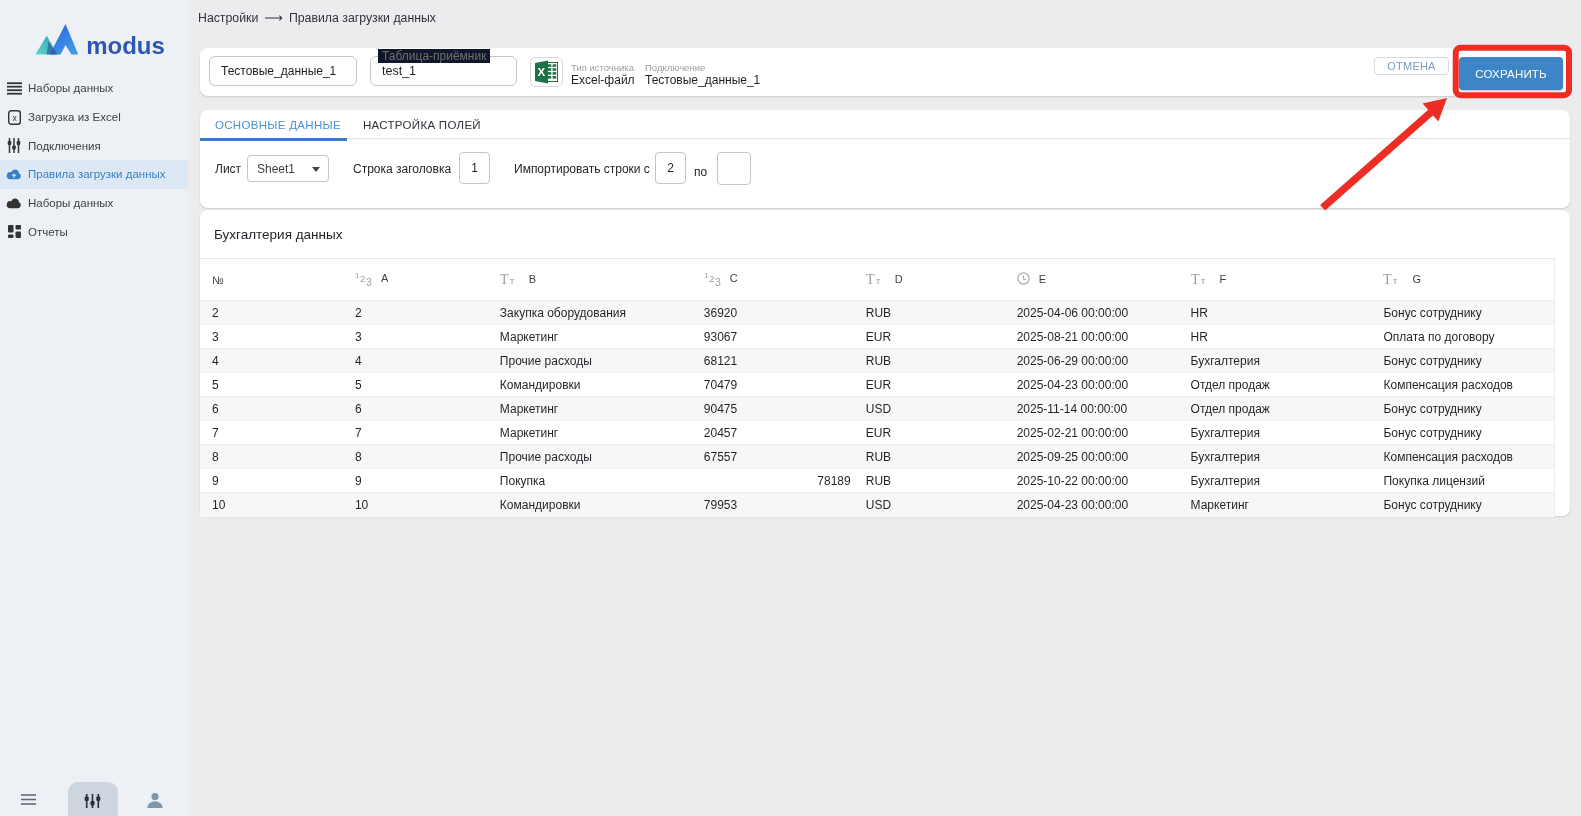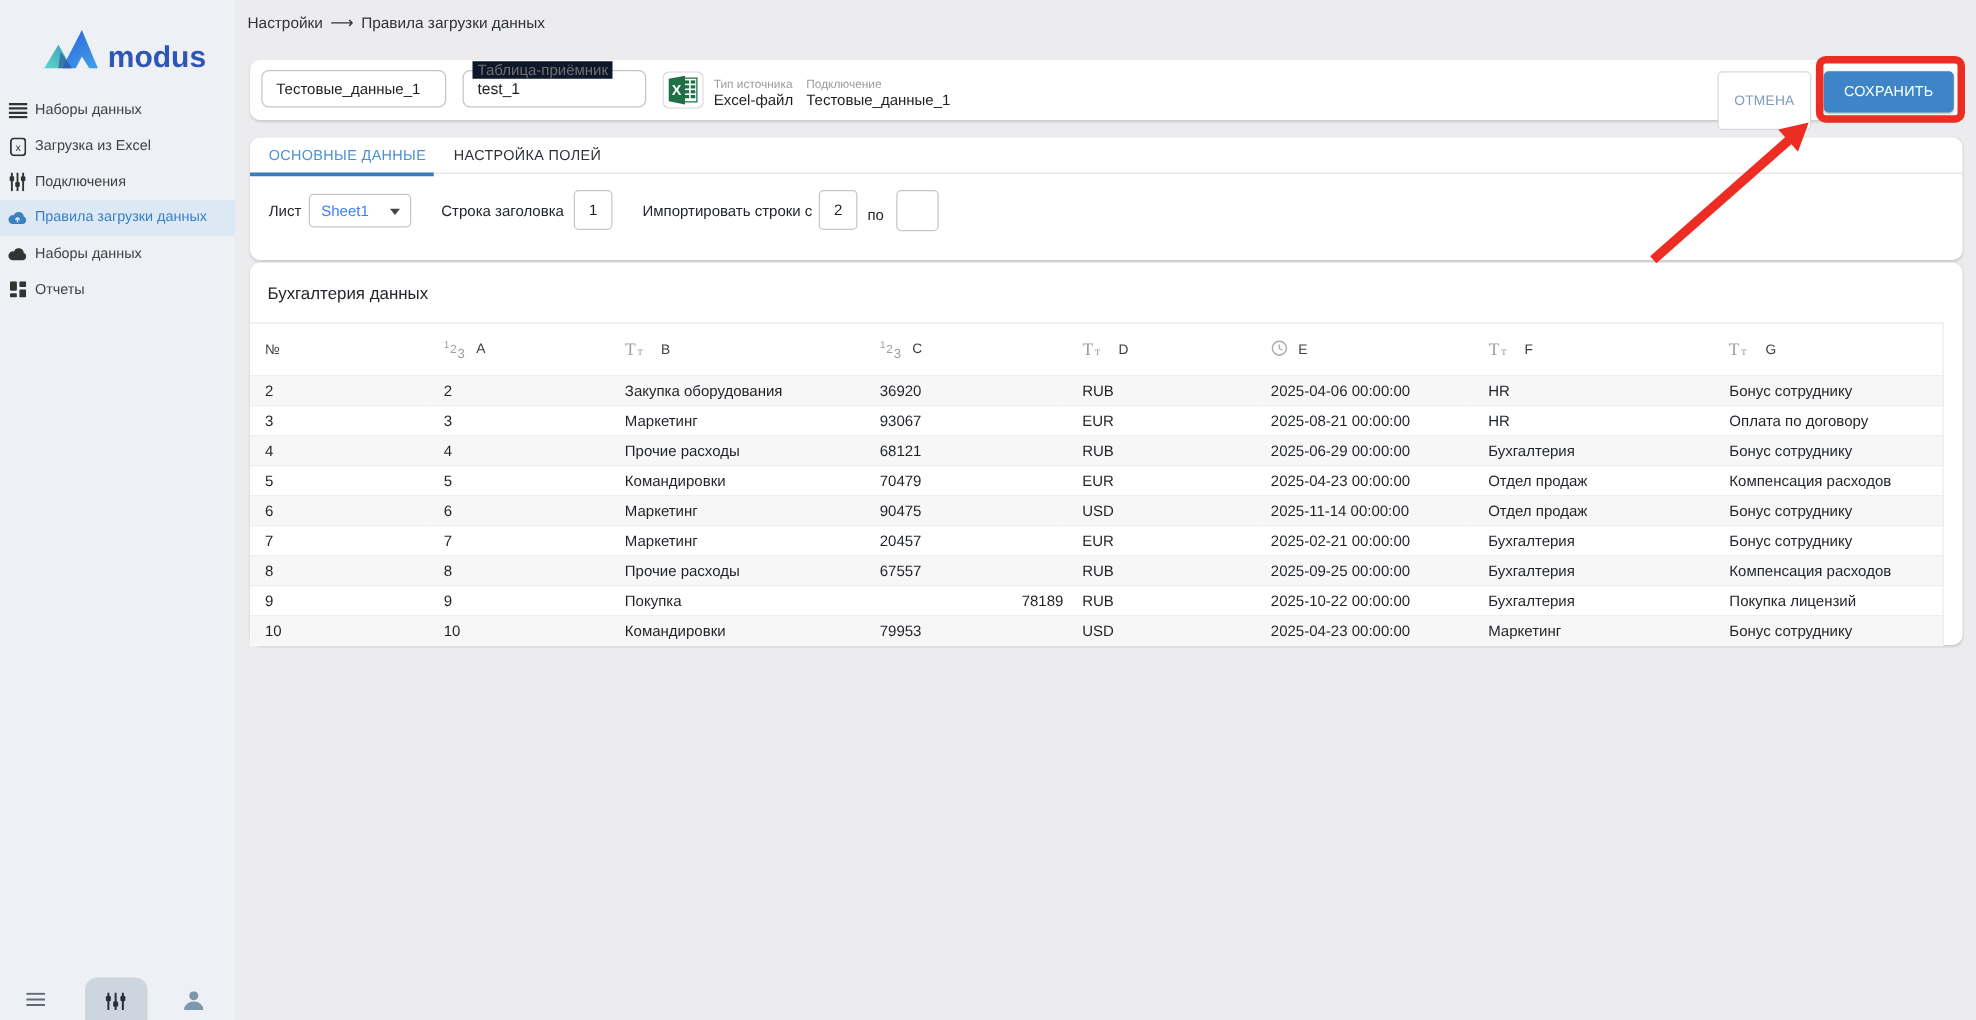--- a/index.html
+++ b/index.html
@@ -18,29 +18,29 @@
 .breadcrumb .arr { margin:0 6px; color:#2e3338; font-size:13px; }
 .card { position:absolute; background:#fff; border-radius:8px; box-shadow:0 1px 2px rgba(0,0,0,0.14); }
 .card1 { left:10px; top:47.5px; width:1370px; height:48px; }
 .inp { position:absolute; border:1px solid #c6c6c6; border-radius:6px; background:#fff; font-size:12px; color:#1f1f1f; display:flex; align-items:center; padding-left:11px; }
 .inp1 { left:9px; top:8.5px; width:148px; height:30px; }
 .inp2 { left:170px; top:8.5px; width:147px; height:30px; font-size:12.5px; }
 .flabel { position:absolute; left:178px; top:1.5px; font-size:12px; color:#6f6f6f; background:#0f172a; padding:0 4px; z-index:3;text-align:right; }
 .xlicon { position:absolute; left:330px; top:9.5px; width:33px; height:30px; }
 .cap { position:absolute; font-size:9.5px; color:#9d9d9d; }
 .capval { position:absolute; font-size:12px; color:#1f1f1f; }
-.btn-cancel { position:absolute; left:1174px; top:9.5px; width:75px; height:47px; border:1px solid #d4dae0; border-radius:4px; background:#fff; color:#7b9cba; font-size:11px; display:flex; align-items:center; justify-content:center; letter-spacing:0.2px; }
+.btn-cancel { position:absolute; left:1174px; top:9.5px; width:75px; height:18px; border:1px solid #d4dae0; border-radius:4px; background:#fff; color:#7b9cba; font-size:11px; display:flex; align-items:center; justify-content:center; letter-spacing:0.2px; }
 .btn-save { position:absolute; left:1259px; top:9.5px; width:104px; height:33px; border-radius:4px; background:#3d85c6; color:#fff; font-size:11.5px; display:flex; align-items:center; justify-content:center; letter-spacing:0.2px; box-shadow:0 1px 2px rgba(0,0,0,0.25); }
 .card2 { left:10px; top:109.5px; width:1370px; height:98px; }
 .tabs { position:absolute; left:0; top:0; width:100%; height:29.5px; border-bottom:1px solid #e3e3e3; }
 .tab1 { position:absolute; left:15px; top:9px; font-size:11.5px; color:#4a90d2; letter-spacing:0.3px; }
 .tab2 { position:absolute; left:163px; top:9px; font-size:11.5px; color:#2f3338; letter-spacing:0.3px; }
 .tabline { position:absolute; left:0px; top:28.5px; width:147px; height:2.8px; background:#3a7cc0; }
 .ctl { position:absolute; font-size:12px; color:#23272b; }
-.selbox { position:absolute; left:47px; top:45.5px; width:82px; height:27px; border:1px solid #c6c6c6; border-radius:4px; font-size:12px; color:#3b82f6; display:flex; align-items:center; padding-left:9px; }
+.selbox { position:absolute; left:47px; top:45.5px; width:82px; height:27px; border:1px solid #c6c6c6; border-radius:4px; font-size:12px; color:#404040; display:flex; align-items:center; padding-left:9px; }
 .selbox .tri { position:absolute; right:8px; top:11px; width:0; height:0; border-left:4px solid transparent; border-right:4px solid transparent; border-top:5px solid #444; }
 .numbox { position:absolute; border:1px solid #c6c6c6; border-radius:4px; font-size:12px; color:#1f1f1f; display:flex; align-items:center; justify-content:center; }
 .card3 { left:10px; top:210px; width:1370px; height:306px; }
 .tbl-title { position:absolute; left:14px; top:17px; font-size:13.5px; color:#23272b; }
 table.data { position:absolute; left:0; top:48px; width:1355px; border-right:1px solid #ececec; border-collapse:collapse; font-size:12px; color:#1f2327; }
 table.data th { font-weight:normal; text-align:left; height:42px; border-top:1px solid #e9e9e9; color:#3a3f44; font-size:11px; }
 table.data td { height:24px; padding:0; }
 table.data tr.odd td { background:#f7f7f8; }
 table.data tr.d td { border-top:1px solid #efefef; }
 table.data th .hi { display:inline-block; vertical-align:-2px; margin-right:9px; }

